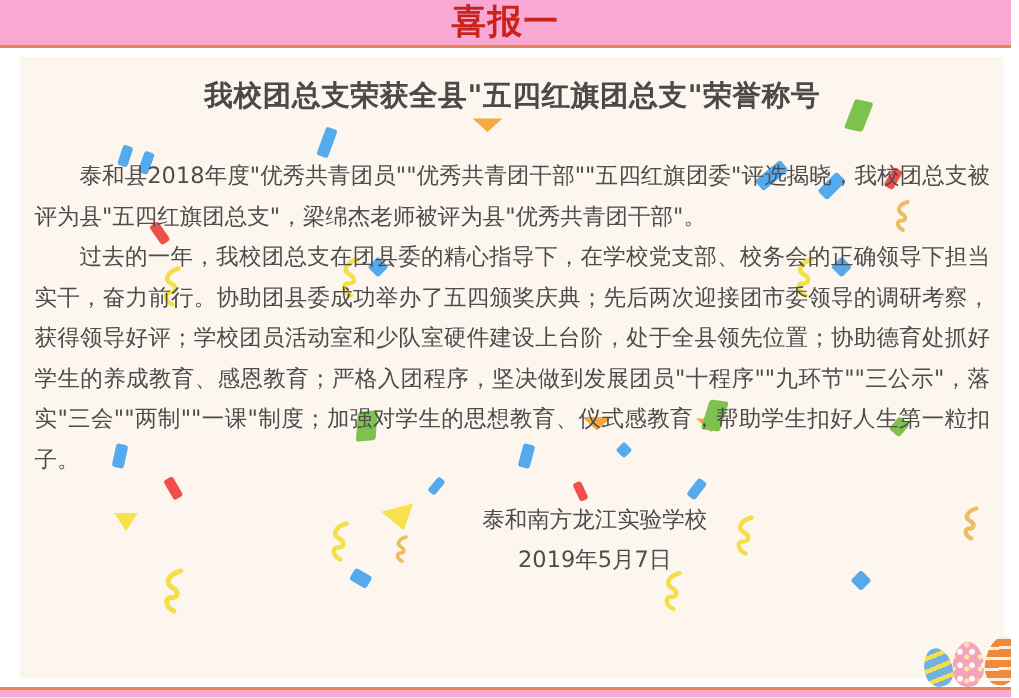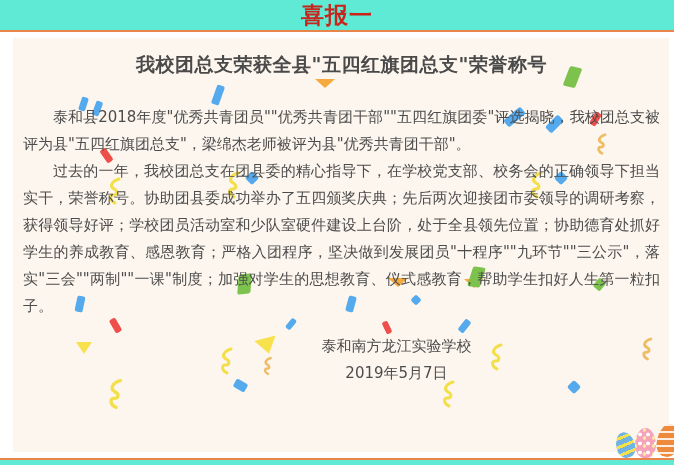--- a/index.html
+++ b/index.html
@@ -1,19 +1,19 @@
 <!DOCTYPE html>
 <html><head>
 <meta charset="utf-8">
 <style>
   html,body{margin:0;padding:0;background:#fff;}
   .page{
     position:relative;
     width:674px;height:465px;
-    background:#5eead4;
+    background:#f9a8d4;
     overflow:hidden;
     font-family:"DejaVu Sans","Liberation Sans",sans-serif;
   }
   .page-title{
     position:absolute;top:1px;left:0;width:100%;
     margin:0;text-align:center;
     font-size:23px;font-weight:bold;color:#c9241c;
     letter-spacing:1px;line-height:28px;
   }
   .frame{
@@ -82,21 +82,21 @@
 <div class="page">
 
   <h1 class="page-title">喜报一</h1>
 
   <div class="frame">
     <div class="panel">
       <div class="panel-content">
         <h2 class="headline">我校团总支荣获全县"五四红旗团总支"荣誉称号</h2>
         <div class="body-text">
           <p>泰和县2018年度"优秀共青团员""优秀共青团干部""五四红旗团委"评选揭晓，我校团总支被评为县"五四红旗团总支"，梁绵杰老师被评为县"优秀共青团干部"。</p>
-          <p>过去的一年，我校团总支在团县委的精心指导下，在学校党支部、校务会的正确领导下担当实干，荣誉称号。协助团县委成功举办了五四颁奖庆典；先后两次迎接团市委领导的调研考察，获得领导好评；学校团员活动室和少队室硬件建设上台阶，处于全县领先位置；协助德育处抓好学生的养成教育、感恩教育；严格入团程序，坚决做到发展团员"十程序""九环节""三公示"，落实"三会""两制""一课"制度；加强对学生的思想教育、仪式感教育，帮助学生扣好人生第一粒扣子。</p>
+          <p>过去的一年，我校团总支在团县委的精心指导下，在学校党支部、校务会的正确领导下担当实干，奋力前行。协助团县委成功举办了五四颁奖庆典；先后两次迎接团市委领导的调研考察，获得领导好评；学校团员活动室和少队室硬件建设上台阶，处于全县领先位置；协助德育处抓好学生的养成教育、感恩教育；严格入团程序，坚决做到发展团员"十程序""九环节""三公示"，落实"三会""两制""一课"制度；加强对学生的思想教育、仪式感教育，帮助学生扣好人生第一粒扣子。</p>
         </div>
         <div class="signature">
           <div>泰和南方龙江实验学校</div>
           <div>2019年5月7日</div>
         </div>
       </div>
     </div>
   </div>
 
   <div class="deco">

